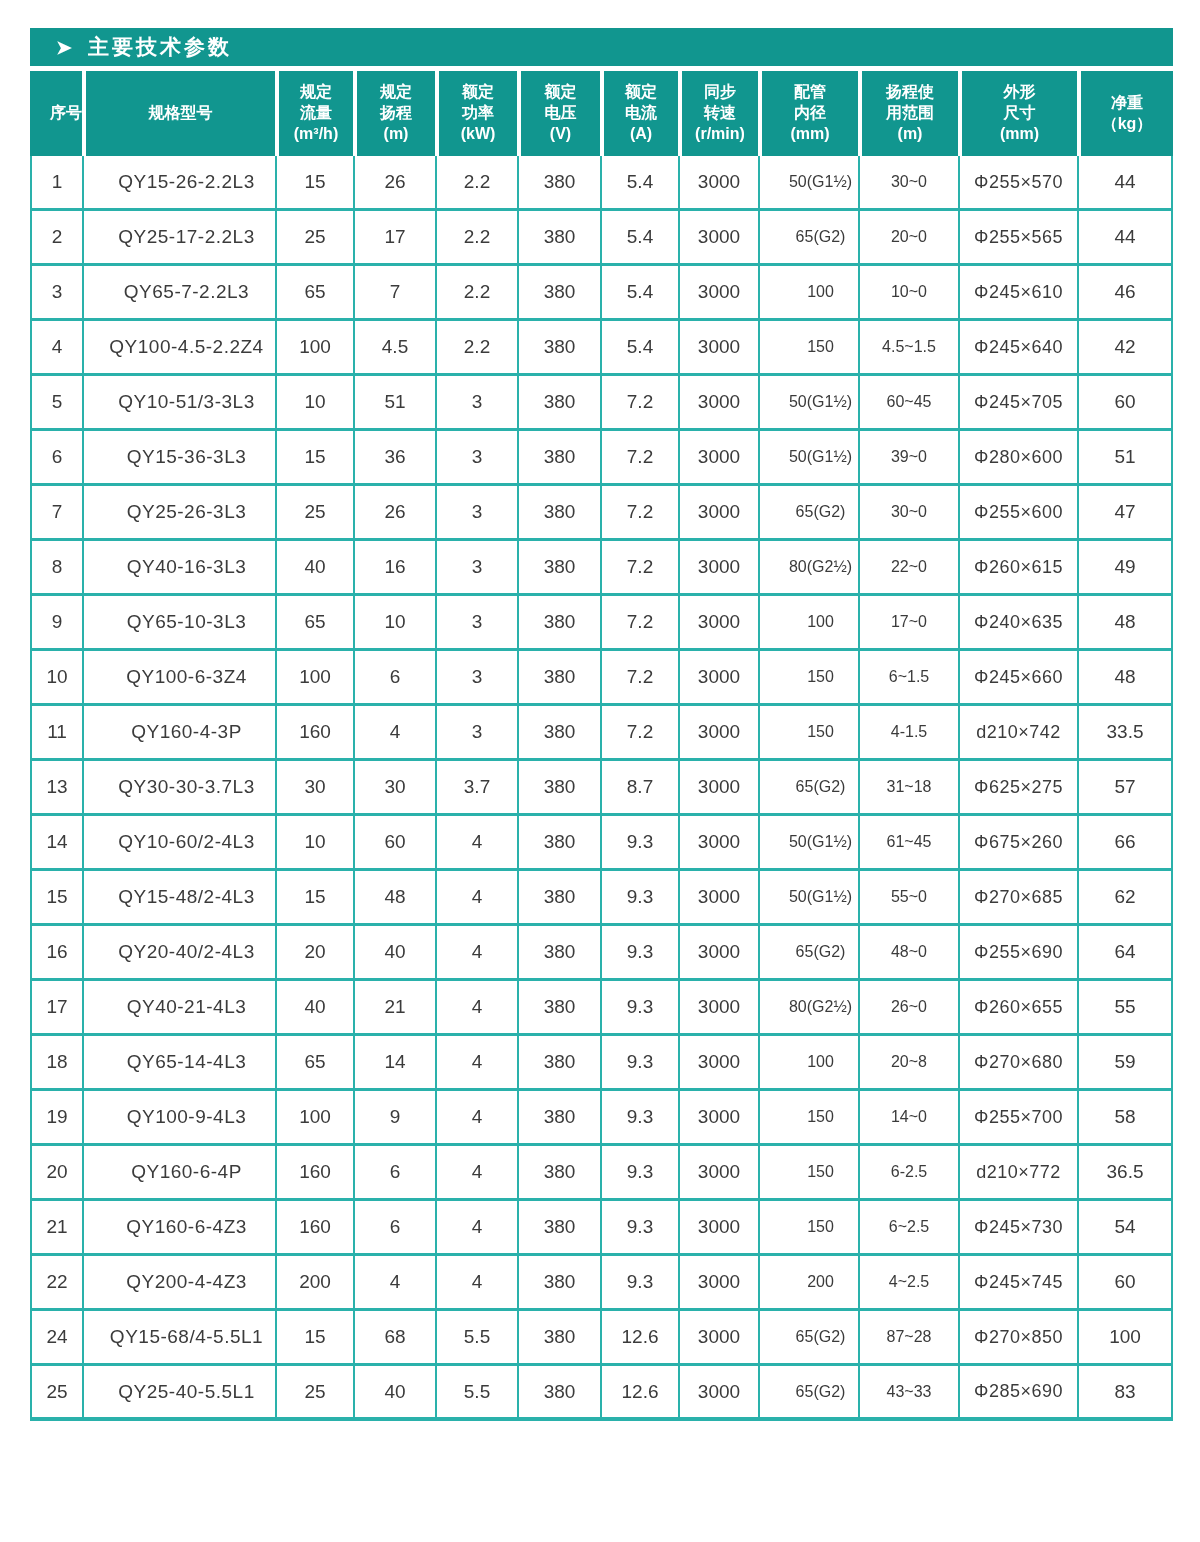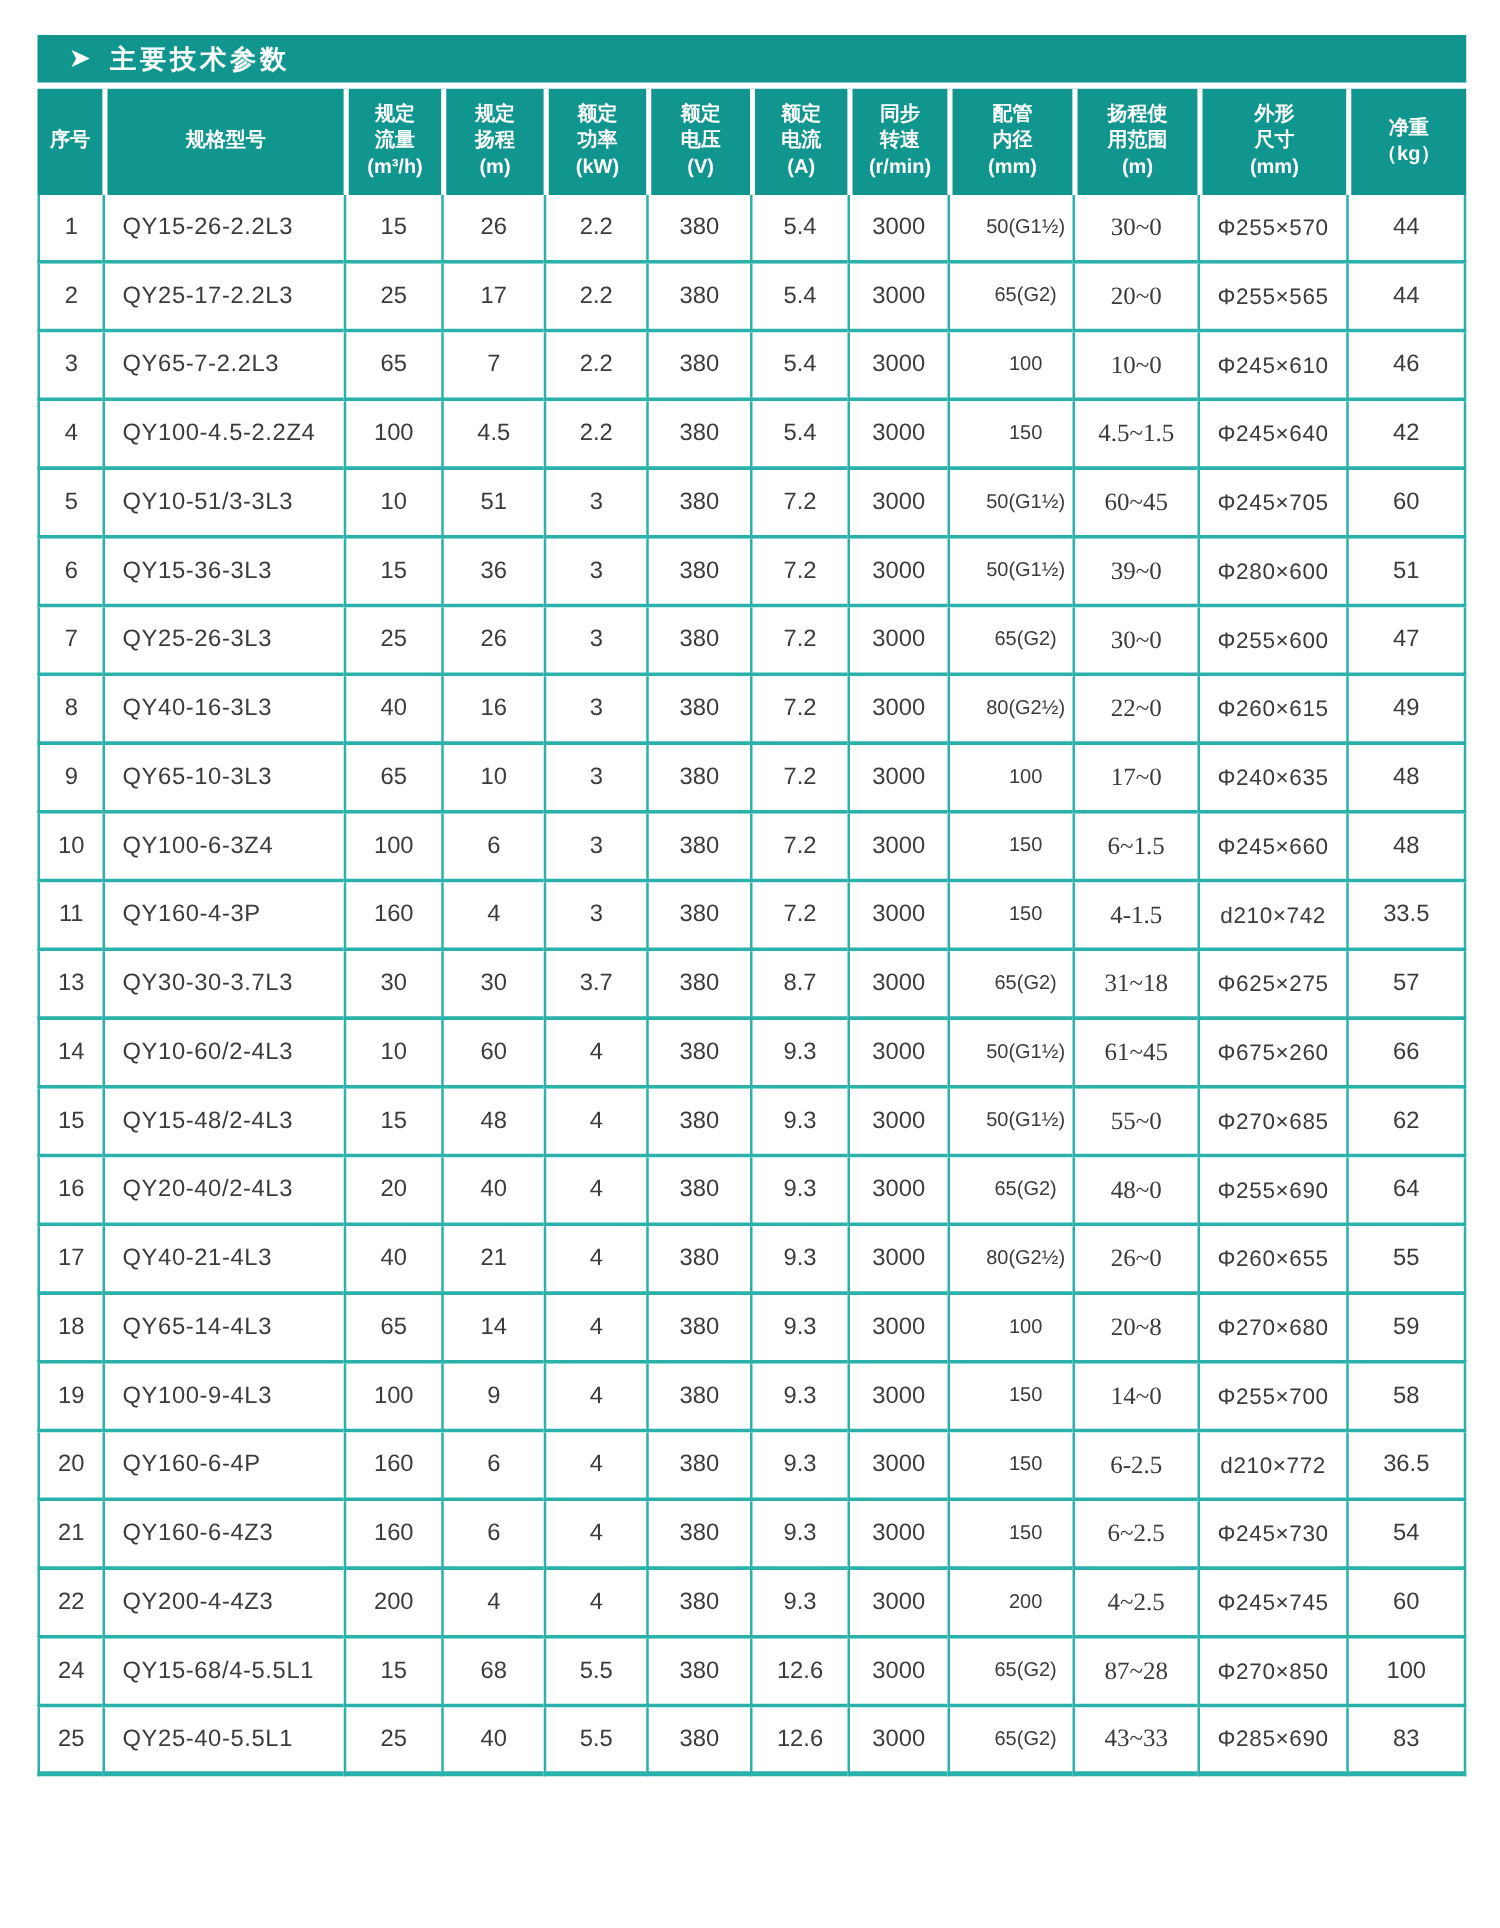--- a/index.html
+++ b/index.html
@@ -42,39 +42,39 @@
     color: #ffffff;
     font-weight: bold;
     font-size: 16px;
     line-height: 1.3;
     text-align: center;
     vertical-align: middle;
     white-space: pre-line;
     padding: 0;
     border-left: 4px solid #ffffff;
   }
-  thead th:first-child { border-left: none; }
+  thead th:first-child { border-left: none; text-align: right; }
   tbody td {
     height: 55px;
     background: #ffffff;
     color: #3b3b3b;
     font-size: 19px;
     text-align: center;
     vertical-align: middle;
     padding: 0;
     border-left: 2px solid #2AB1AB;
     border-bottom: 3px solid #2AB1AB;
     overflow: hidden;
     white-space: nowrap;
   }
   tbody td:last-child { border-right: 2px solid #2AB1AB; margin-left: 20px; }
   tbody tr:last-child td { border-bottom: 4px solid #2AB1AB; }
-  tbody td.c1 { text-align: left; padding-left: 14px; letter-spacing: 0.5px; }
+  tbody td.c1 { text-align: center; padding-left: 14px; letter-spacing: 0.5px; }
   tbody td.c8 { font-size: 16px; padding-left: 23px; }
-  tbody td.c9 { font-size: 20px; font-family: Liberation Serif, serif; }
+  tbody td.c9 { font-size: 16px; }
   tbody td.c10 { font-size: 18px; letter-spacing: 0.5px; margin-left: 16px; }
 </style>
 </head>
 <body>
 
 <div class="page">
 
   <div class="title-bar">
     <span class="arrow">➤</span>
     <span class="title-text">主要技术参数</span>

